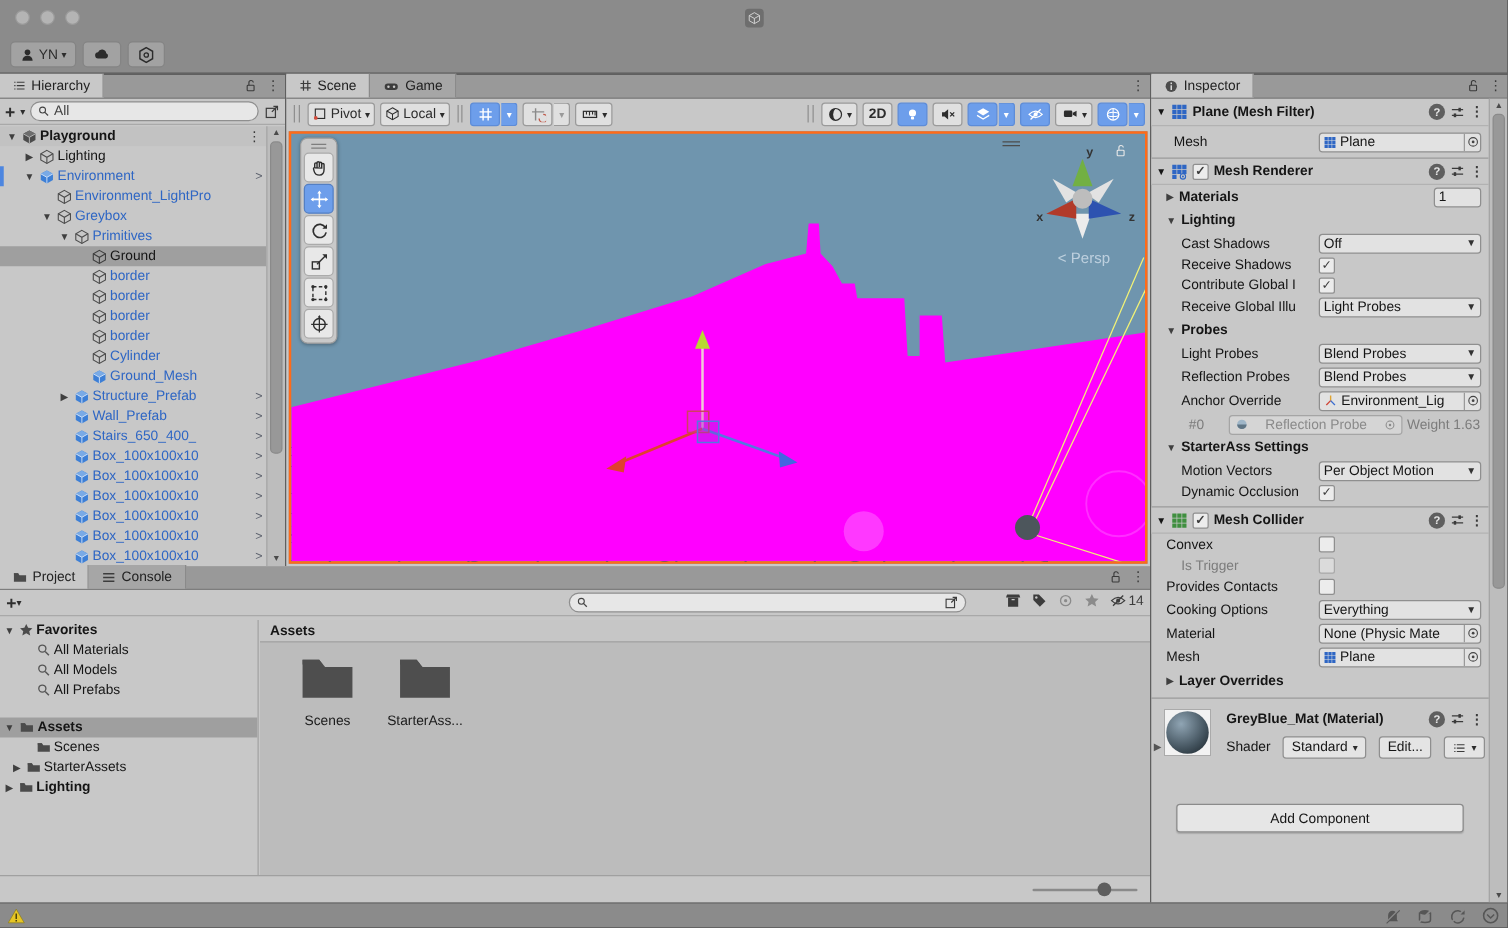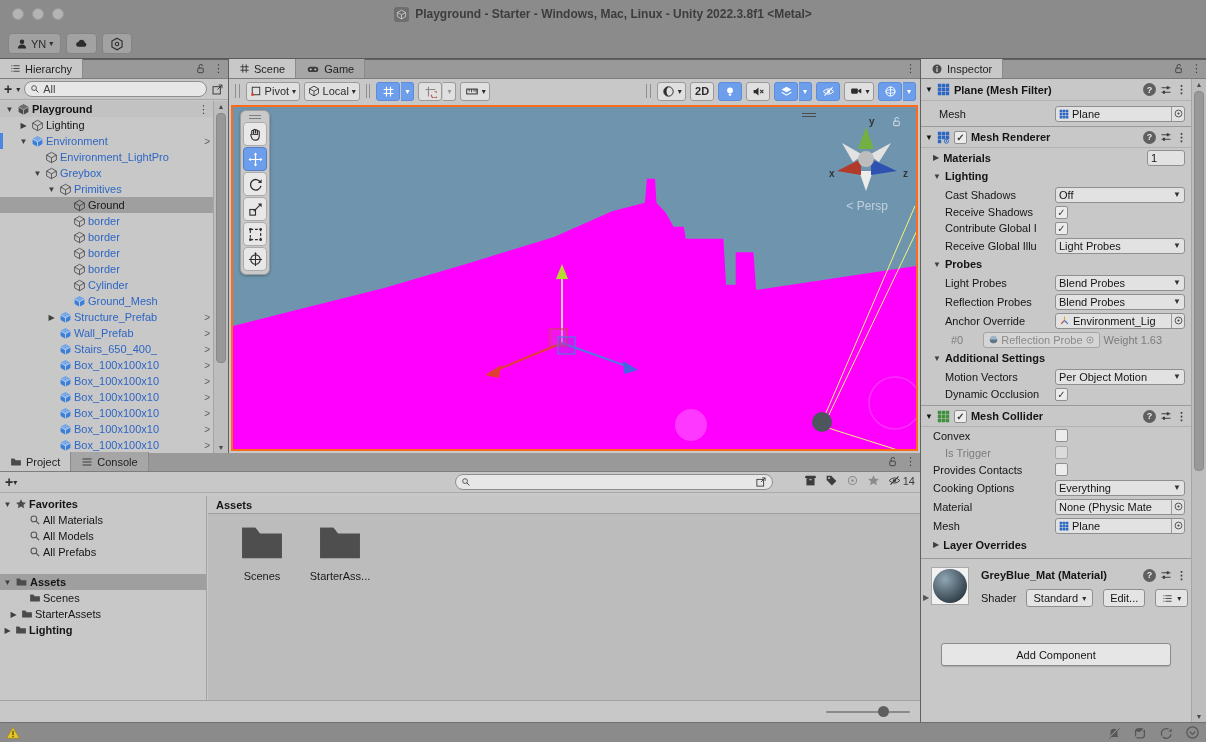--- a/index.html
+++ b/index.html
@@ -101,21 +101,21 @@
   .prow { min-height:19px; display:flex; align-items:center; padding:1px 6px 1px 24px; gap:4px; }
   .prow .plabel { flex:1; overflow:hidden; white-space:nowrap; }
   .fld { width:130px; flex:none; height:16px; background:#e2e2e2; border:1px solid #8f8f8f; border-radius:3px; display:flex; align-items:center; padding:0 3px; gap:3px; overflow:hidden; white-space:nowrap; }
   .fld .ftext { flex:1; overflow:hidden; }
   .fld .fdd { flex:none; font-size:8px; color:#333; }
   .picker { flex:none; width:13px; height:100%; border-left:1px solid #9a9a9a; display:flex; align-items:center; justify-content:center; color:#444; margin-right:-3px; }
   .chk { width:13px; height:13px; background:#ececec; border:1px solid #8f8f8f; border-radius:2px; display:flex; align-items:center; justify-content:center; font-size:10px; color:#3c3c3c; }
   .subhdr { height:18px; display:flex; align-items:center; gap:4px; padding:0 6px 0 12px; font-weight:bold; }
   .subhdr .arr, .prow .arr { font-size:8px; color:#3f3f3f; }
   .gray { color:#7c7c7c; }
-  .pill { height:16px; background:#d5d5d5; border:1px solid #a5a5a5; border-radius:3px; display:flex; align-items:center; gap:2px; padding:0 4px; color:#8a8a8a; }
+  .pill { height:16px; background:#d5d5d5; border:1px solid #a5a5a5; border-radius:3px; display:flex; align-items:center; gap:13px; padding:0 4px; color:#8a8a8a; }
   .matblock { border-top:1px solid #9a9a9a; margin-top:4px; padding:4px 4px 8px 4px; position:relative; }
   .matthumb { position:absolute; left:10px; top:8px; width:38px; height:38px; background:#f2f2f2; border:1px solid #aaa; }
   .matthumb .sphere { position:absolute; inset:1px; border-radius:50%; background:radial-gradient(circle at 35% 30%, #90a5b4, #44545f 60%, #1d262d 95%); }
   .matrows { margin-left:56px; }
   .mr1 { height:24px; display:flex; align-items:center; gap:4px; font-weight:bold; }
   .mr2 { height:22px; display:flex; align-items:center; gap:10px; }
   .mbtn { height:18px; background:#e4e4e4; border:1px solid #8f8f8f; border-radius:3px; display:flex; align-items:center; gap:4px; padding:0 6px; }
   .matexp { position:absolute; left:2px; top:34px; font-size:8px; color:#555; }
   .addcomp { margin:26px auto 0 auto; width:230px; height:23px; background:#e6e6e6; border:1px solid #8b8b8b; border-radius:3px; display:flex; align-items:center; justify-content:center; box-shadow:0 1px 1px rgba(0,0,0,.15); }
 
@@ -341,21 +341,20 @@
         <span class="tl"></span>
         <span class="tl"></span>
         <span class="tl"></span>
       </div>
       <div class="title">
         <span class="appicon">
             <svg class="ic" width="11" height="11">
               <use href="#i-cube"></use>
             </svg>
           </span>
-        <span>Playground - Starter - Windows, Mac, Linux - Unity 2022.3.8f1 &lt;Metal&gt;</span>
       </div>
     </div>
     <div class="toolbar">
       <div class="tgroup" style="margin-left:8px">
         <div class="tbtn">
           <svg class="ic" width="12" height="12">
               <use href="#i-person"></use>
             </svg>
           <span>YN</span>
           <span class="caret">▾</span>
@@ -1071,21 +1070,21 @@
             </svg>
           <span>Reflection Probe</span>
           <svg class="ic" width="10" height="10" color="#8a8a8a">
               <use href="#i-picker"></use>
             </svg>
         </div>
         <span class="gray">Weight 1.63</span>
       </div>
       <div class="subhdr">
         <span class="arr">▼</span>
-        <span>Additional Settings</span>
+        <span>StarterAss Settings</span>
       </div>
       <div class="prow">
         <span class="plabel">Motion Vectors</span>
         <div class="fld">
           <span class="ftext">Per Object Motion</span>
           <span class="fdd">▼</span>
         </div>
       </div>
       <div class="prow" style="min-height:16px">
         <span class="plabel">Dynamic Occlusion</span>

